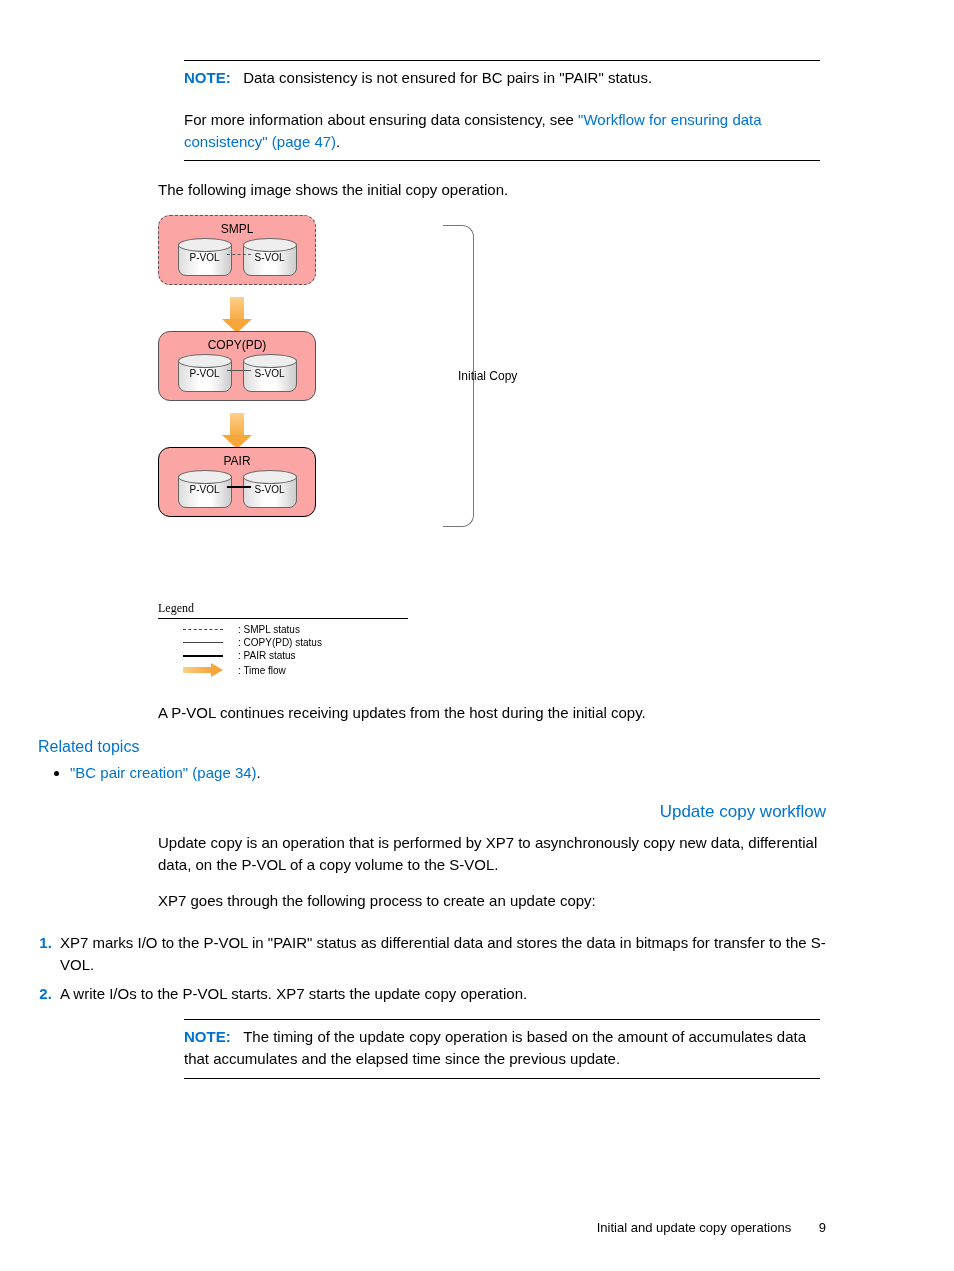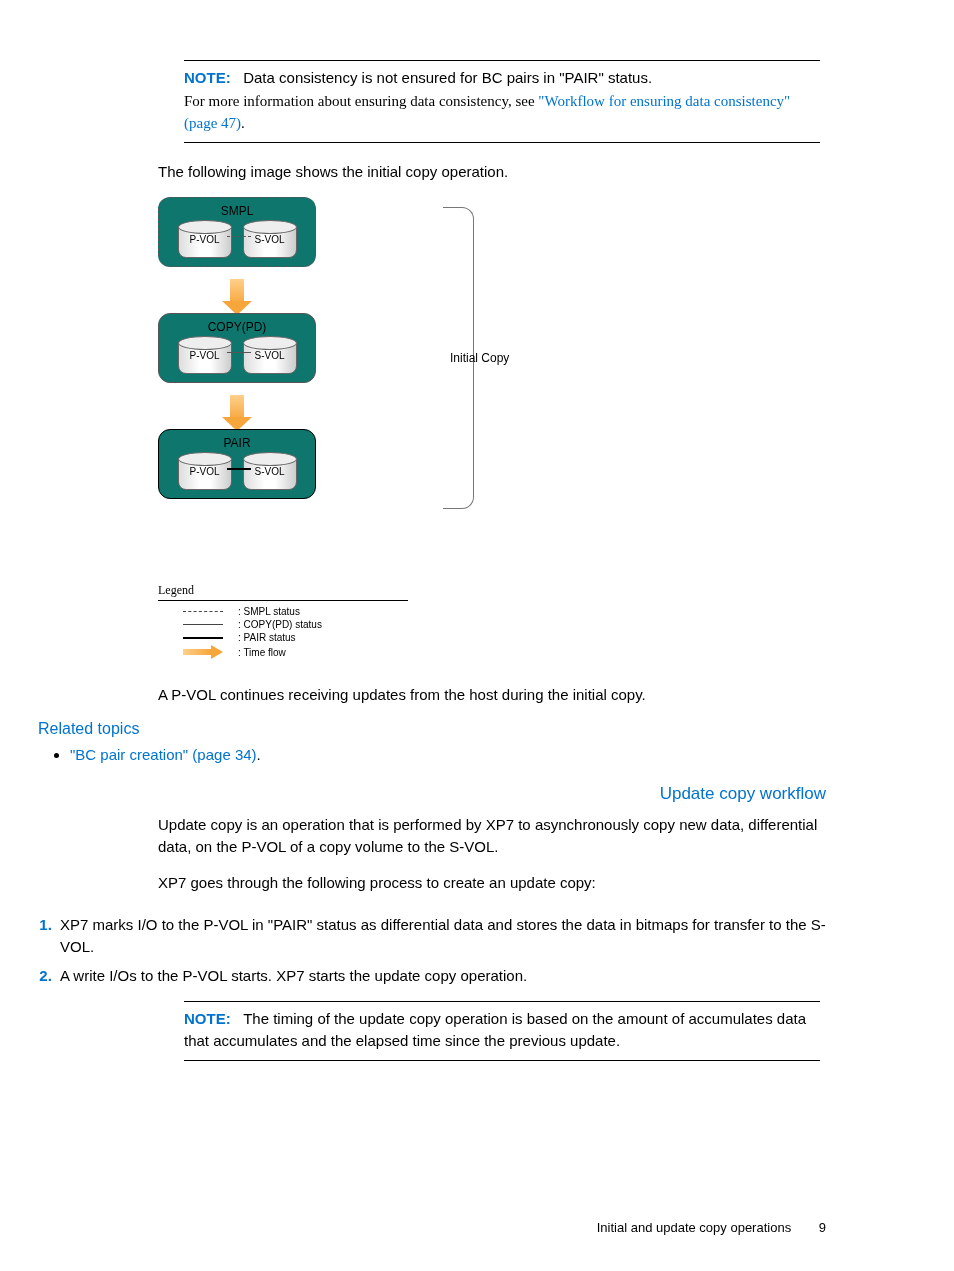--- a/index.html
+++ b/index.html
@@ -99,34 +99,34 @@
     top: 10px;
     width: 30px;
     height: 300px;
     border: 1px solid #777;
     border-left: none;
     border-top-right-radius: 12px;
     border-bottom-right-radius: 12px;
   }
   .bracket-label {
     position: absolute;
-    left: 292px;
+    left: 300px;
     top: 154px;
     font-size: 12px;
     color: #000;
     white-space: nowrap;
   }
   .state-box {
     position: absolute;
     left: 0;
     width: 140px;
     border-radius: 12px;
     padding: 6px 8px 8px 8px;
     text-align: center;
-    background: #0f766e;
+    background: #fca5a5;
   }
   .state-smpl {
     top: 0;
     border: 1px dashed #555;
   }
   .state-copy {
     top: 116px;
     border: 1px solid #555;
   }
   .state-pair {
@@ -266,21 +266,21 @@
 </head>
 <body>
 
 <div class="page">
 
   <div class="note-box indent-2">
     <div class="note-body">
       <span class="note-label">NOTE:</span>
       &nbsp;&nbsp;<span>Data consistency is not ensured for BC pairs in "PAIR" status.</span>
     </div>
-    <div class="note-body" style="margin-top:2px;font-family:Liberation Serif, serif;">
+    <div class="note-body" style="margin-top:20px;">
       <span>For more information about ensuring data consistency, see </span><span class="link">"Workflow for ensuring data consistency" (page 47)</span><span>.</span>
     </div>
   </div>
 
   <div class="para indent-1">The following image shows the initial copy operation.</div>
 
   <div class="diagram-wrap">
     <div class="diagram">
 
       <div class="bracket"></div>

